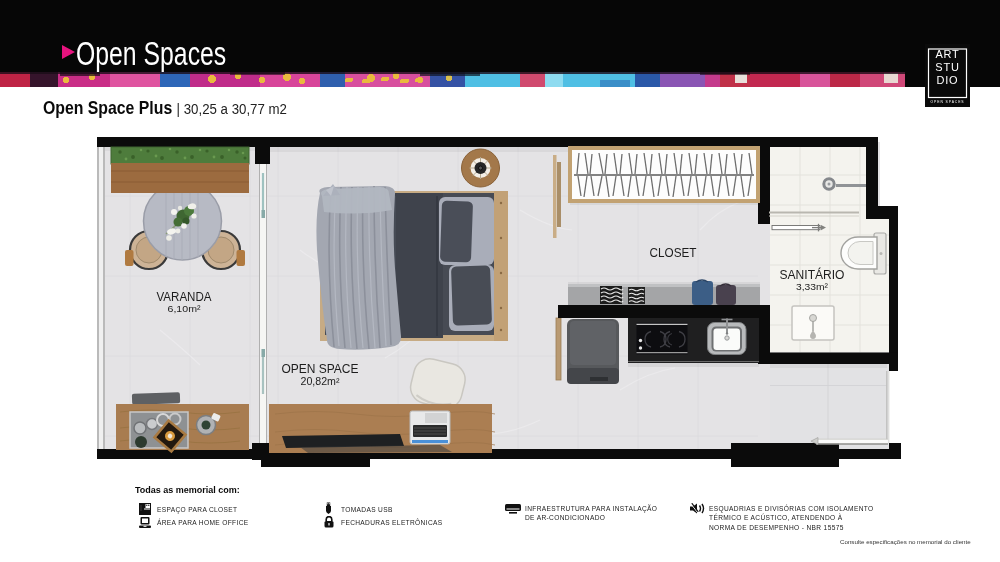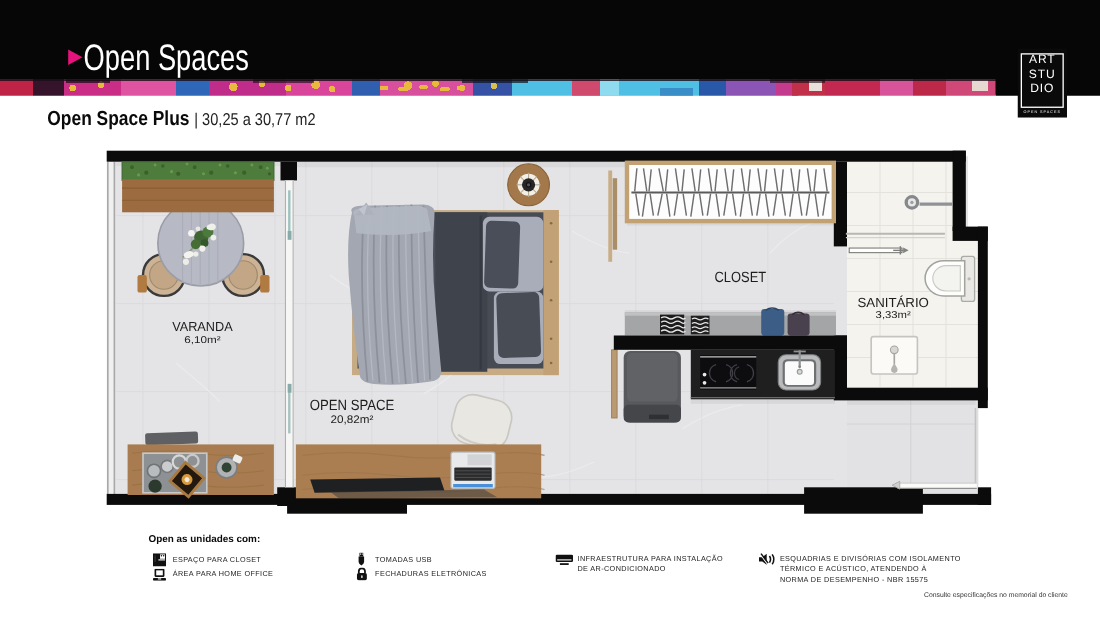--- a/index.html
+++ b/index.html
@@ -599,21 +599,21 @@
 <g stroke="#555" stroke-width="0.8">
         <line x1="414" y1="428" x2="446" y2="428"></line>
         <line x1="414" y1="431" x2="446" y2="431"></line>
         <line x1="414" y1="434" x2="446" y2="434"></line>
       </g>
 <rect x="412" y="440" width="36" height="3" fill="#4a90d8"></rect>
     </g>
 
 </svg>
 
-<div class="abs" style="left:135px;top:485px;font-size:9px;font-weight:700;color:#0a0a0a">Open as unidades com:</div>
+<div class="abs" style="left:135px;top:485px;font-size:9px;font-weight:700;color:#0a0a0a">Todas as memorial com:</div>
 
 <svg class="abs" style="left:139px;top:503px" width="12" height="12" viewBox="0 0 12 12">
     <rect x="0" y="0" width="12" height="12" fill="#111"></rect>
     <rect x="6.5" y="1" width="4.5" height="4" fill="#fff"></rect>
     <circle cx="7.8" cy="2.2" r="0.7" fill="#111"></circle>
     <circle cx="9.8" cy="2.2" r="0.7" fill="#111"></circle>
     <rect x="5" y="5.5" width="6" height="1" fill="#fff"></rect>
     <rect x="1.5" y="2" width="1" height="6" fill="#3a3a3a"></rect>
   </svg>
 

